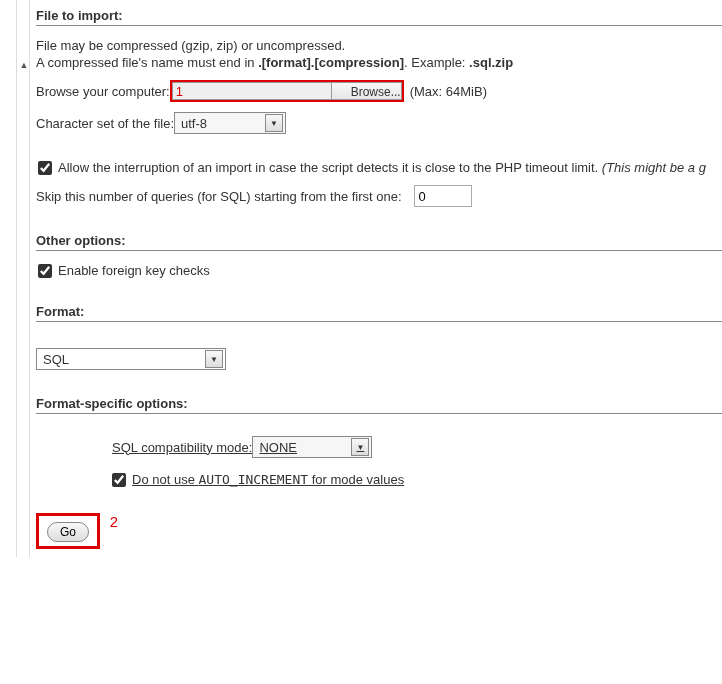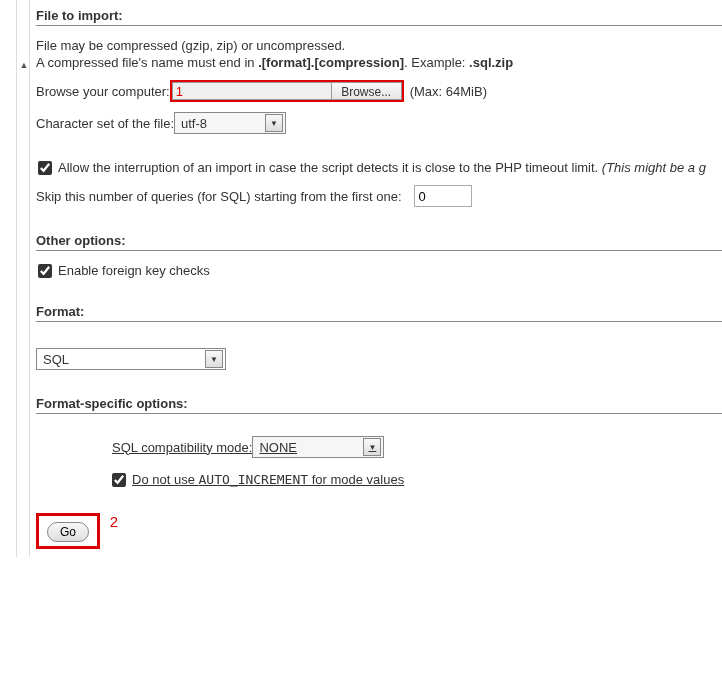--- a/index.html
+++ b/index.html
@@ -69,21 +69,21 @@
       color: #d00;
       padding-left: 3px;
       padding-top: 1px;
     }
     .file-browse-btn {
       width: 70px;
       height: 100%;
       border: 1px solid #999;
       background: linear-gradient(#f8f8f8,#e6e6e6);
       font-size: 12px;
-      text-align: center;
+      text-align: right;
       line-height: 18px;
       border-left: none;
     }
     .max-size { margin-left: 6px; }
     .select-box {
       display: inline-flex;
       align-items: center;
       border: 1px solid #888;
       height: 22px;
       background: #f6f6f6;
@@ -95,21 +95,21 @@
       border: 1px solid #888;
       background: linear-gradient(#f8f8f8,#ddd);
       margin-left: 8px;
       display: flex;
       align-items: center;
       justify-content: center;
       font-size: 8px;
     }
     .charset-select { width: 112px; }
     .format-select { width: 190px; background:#fff; }
-    .compat-select { width: 132px; }
+    .compat-select { width: 120px; }
     .chk {
       width: 14px;
       height: 14px;
       accent-color: #333;
       margin-right: 6px;
     }
     .chk-row {
       display: flex;
       align-items: flex-end;
       margin-bottom: 10px;

